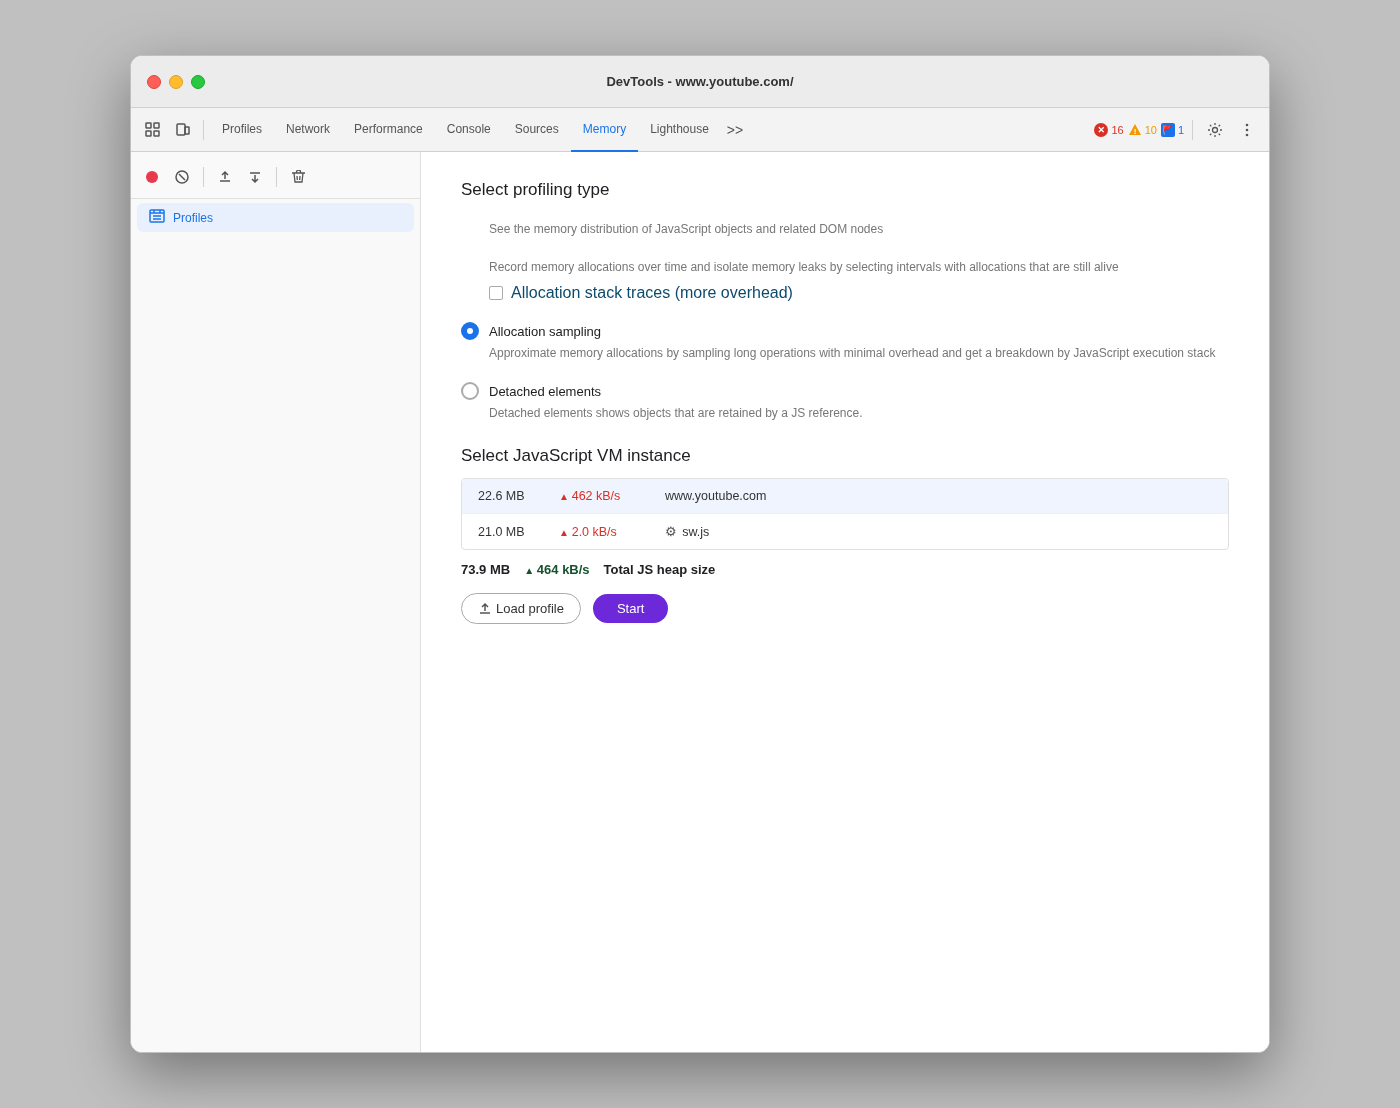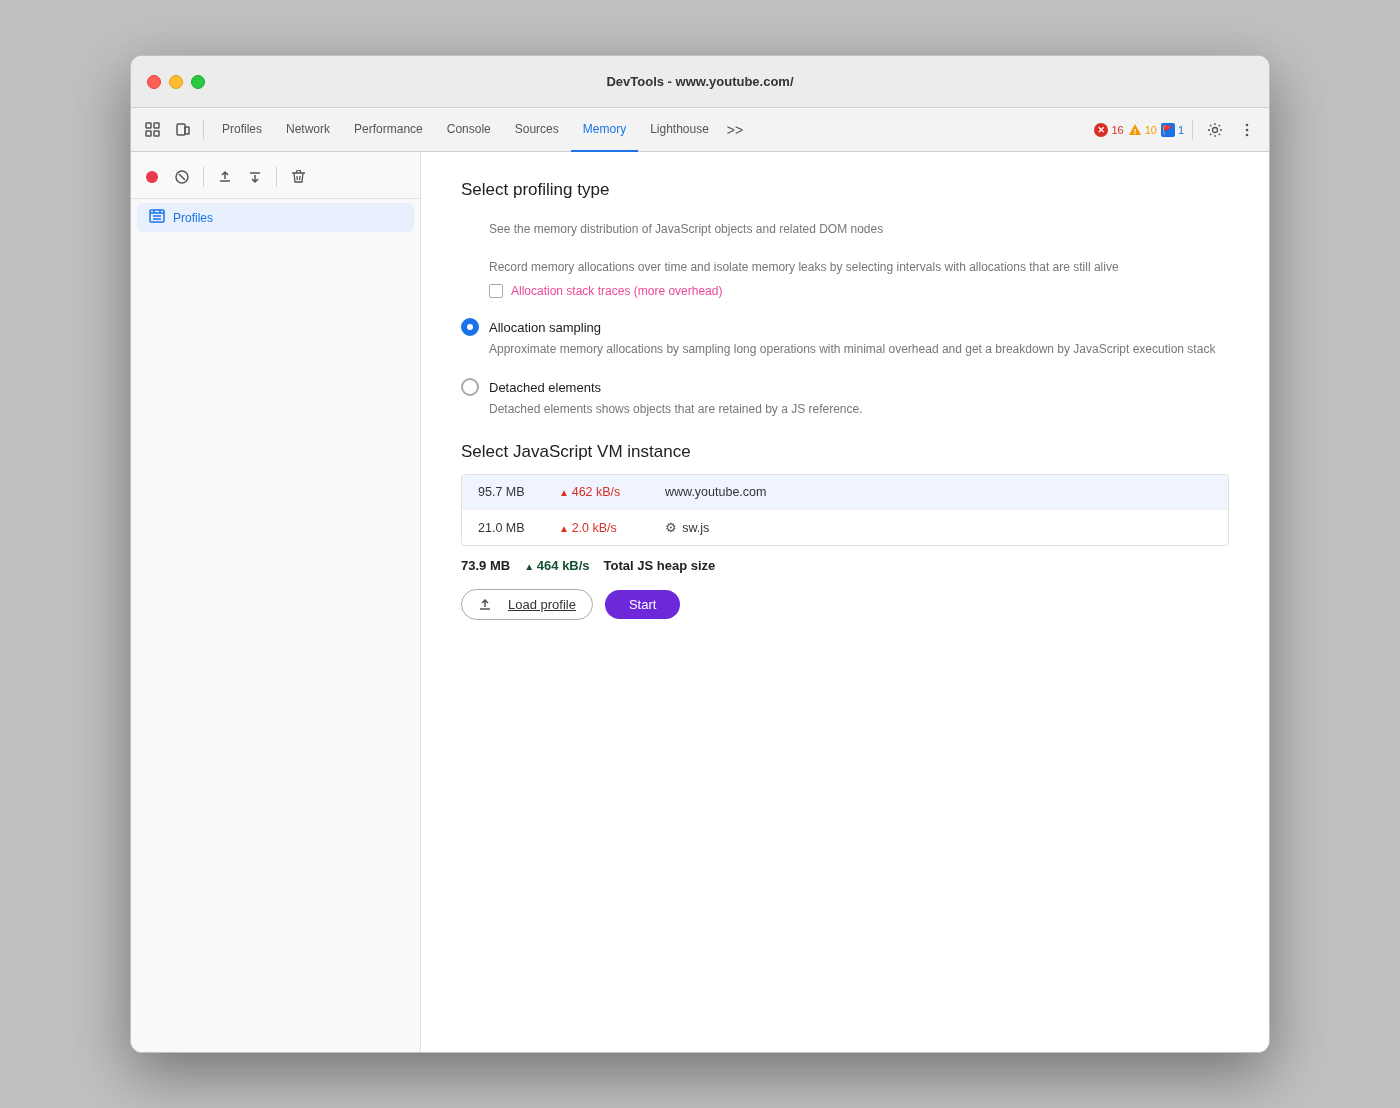--- a/index.html
+++ b/index.html
@@ -247,22 +247,22 @@
     }
     .checkbox-box {
       width: 14px;
       height: 14px;
       border: 1px solid #aaa;
       background: white;
       border-radius: 2px;
       flex-shrink: 0;
     }
     .checkbox-label {
-      font-size: 12px;
-      color: #ec4899;
+      font-size: 16px;
+      color: #0c4a6e;
     }
     .vm-section-title {
       font-size: 17px;
       font-weight: 500;
       color: #202124;
       margin: 24px 0 12px 0;
     }
     .vm-table {
       border: 1px solid #e0e0e0;
       border-radius: 4px;
@@ -326,29 +326,28 @@
     }
     .action-row {
       display: flex;
       align-items: center;
       gap: 12px;
       margin-top: 12px;
     }
     .btn-load {
       display: flex;
       align-items: center;
-      gap: 16px;
+      gap: 4px;
       padding: 7px 16px;
       border: 1px solid #aaa;
       border-radius: 20px;
       background: white;
       font-size: 13px;
       color: #333;
       cursor: pointer;
-      text-decoration: underline;
     }
     .btn-start {
       padding: 7px 24px;
       background: #6d28d9;
       color: white;
       border: none;
       border-radius: 20px;
       font-size: 13px;
       font-weight: 500;
       cursor: pointer;
@@ -525,21 +524,21 @@
           <div class="radio-circle"></div>
           <span class="radio-label">Detached elements</span>
         </div>
         <div class="option-desc">Detached elements shows objects that are retained by a JS reference.</div>
       </div>
 
       <div class="vm-section-title">Select JavaScript VM instance</div>
 
       <div class="vm-table">
         <div class="vm-row selected">
-          <span class="vm-size">95.7 MB</span>
+          <span class="vm-size">22.6 MB</span>
           <span class="vm-rate">462 kB/s</span>
           <span class="vm-name">www.youtube.com</span>
         </div>
         <div class="vm-row">
           <span class="vm-size">21.0 MB</span>
           <span class="vm-rate">2.0 kB/s</span>
           <span class="vm-name">
             <span class="vm-icon">⚙</span>
             <span>sw.js</span>
           </span>

